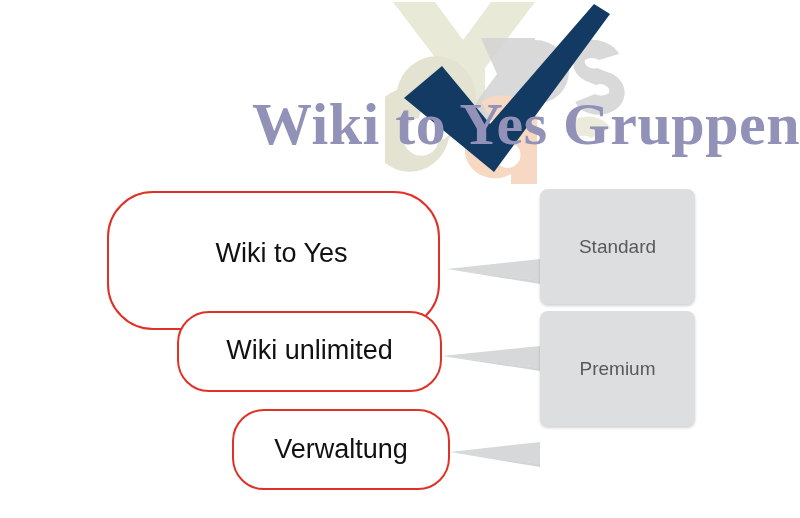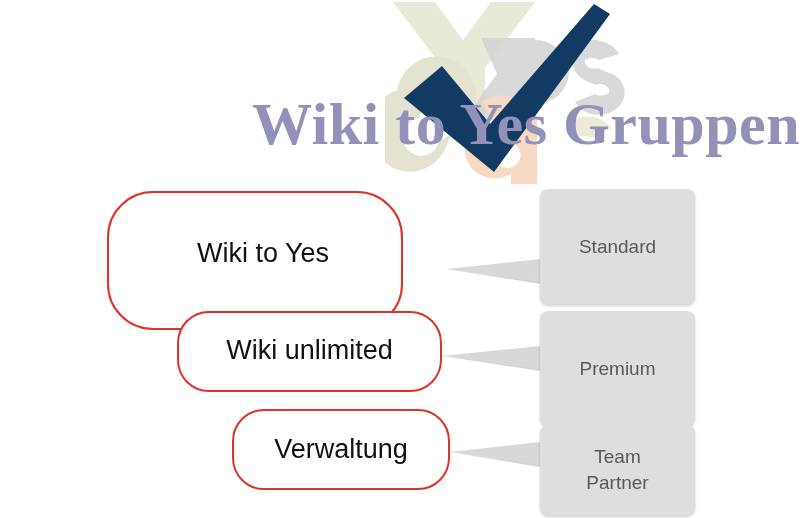--- a/index.html
+++ b/index.html
@@ -80,21 +80,21 @@
   }
   .bubble-label {
     font-family: "Liberation Sans", sans-serif;
     font-size: 27px;
     color: #111111;
     white-space: nowrap;
   }
 
   #bubble-1 {
     left: 107px;  top: 191px;
-    width: 296px; height: 139px;
+    width: 333px; height: 139px;
     border-radius: 46px;
     z-index: 3;
     padding-left: 16px;
   }
   #bubble-1 .bubble-label { margin-top: -14px; }
 
   #bubble-2 {
     left: 177px; top: 311px;
     width: 265px; height: 81px;
     border-radius: 32px;
@@ -177,24 +177,20 @@
     <path d="M450 452 L540 442 L540 464 Z" fill="#d6d8da"></path>
     <path d="M450 452 L540 464 L540 467 Z" fill="#aeb0b2" opacity="0.55"></path>
   </svg>
 
   <div class="plan" id="plan-1">
     <span class="plan-label">Standard</span>
   </div>
   <div class="plan" id="plan-2">
     <span class="plan-label">Premium</span>
   </div>
-  <div class="plan" id="plan-3">
-    <span class="plan-label">Team
-Partner</span>
-  </div>
 
   <div class="bubble" id="bubble-1">
     <span class="bubble-label">Wiki to Yes</span>
   </div>
   <div class="bubble" id="bubble-2">
     <span class="bubble-label">Wiki unlimited</span>
   </div>
   <div class="bubble" id="bubble-3">
     <span class="bubble-label">Verwaltung</span>
   </div>

